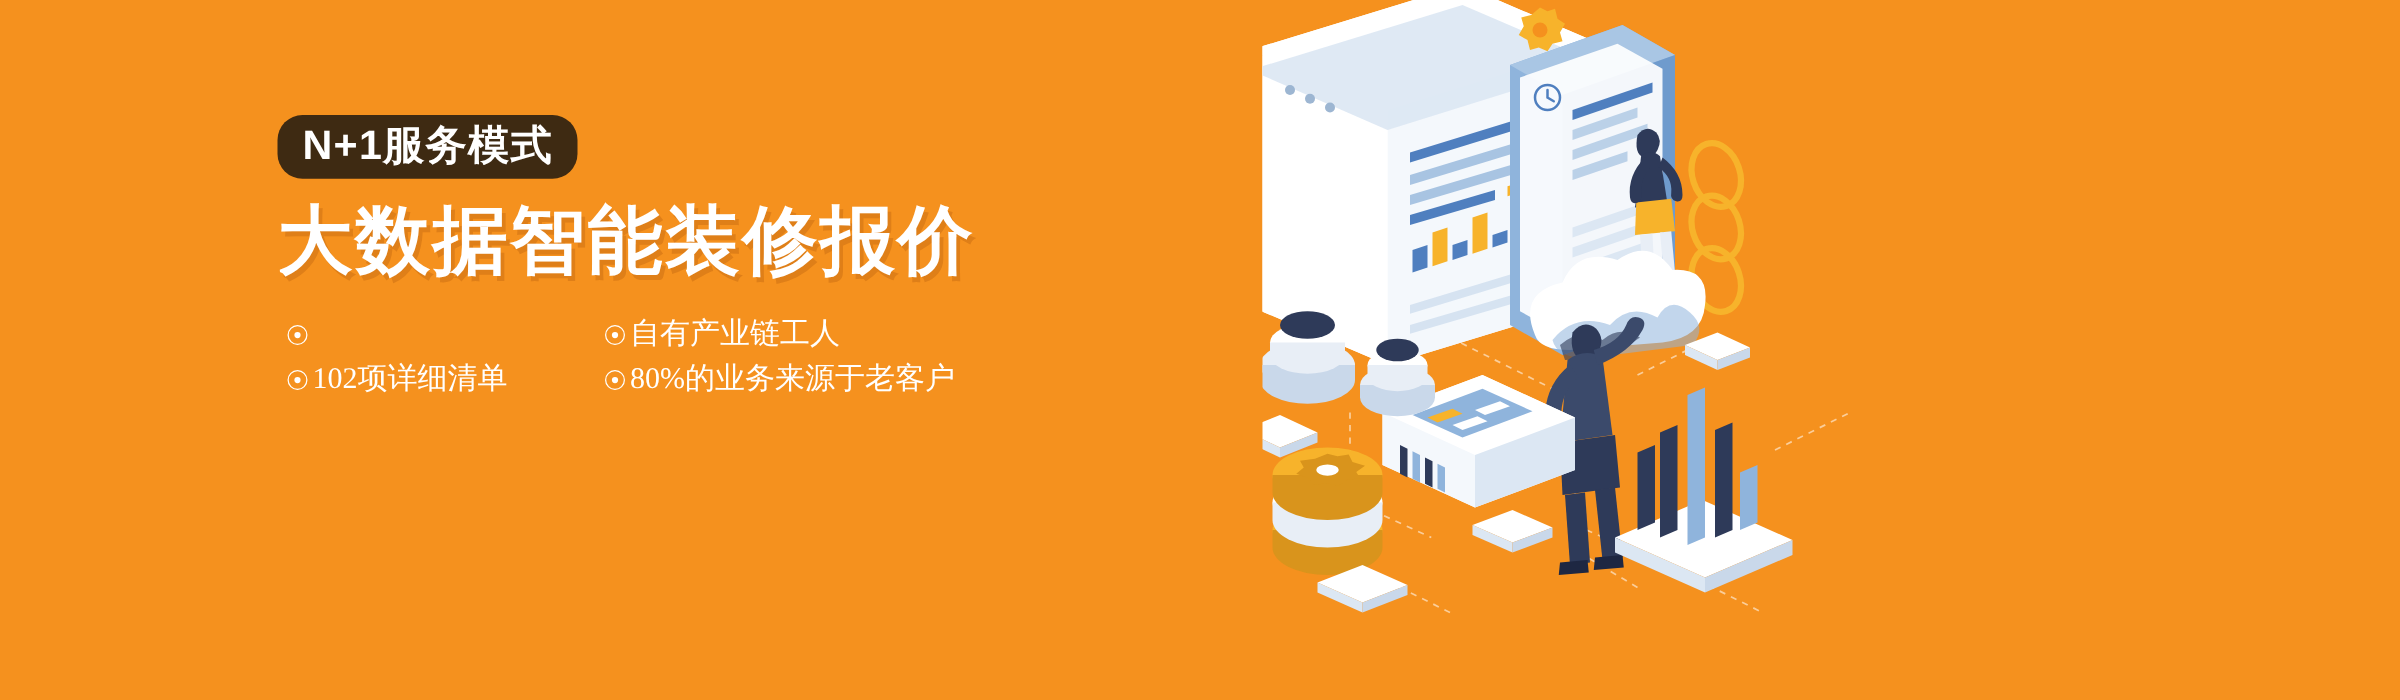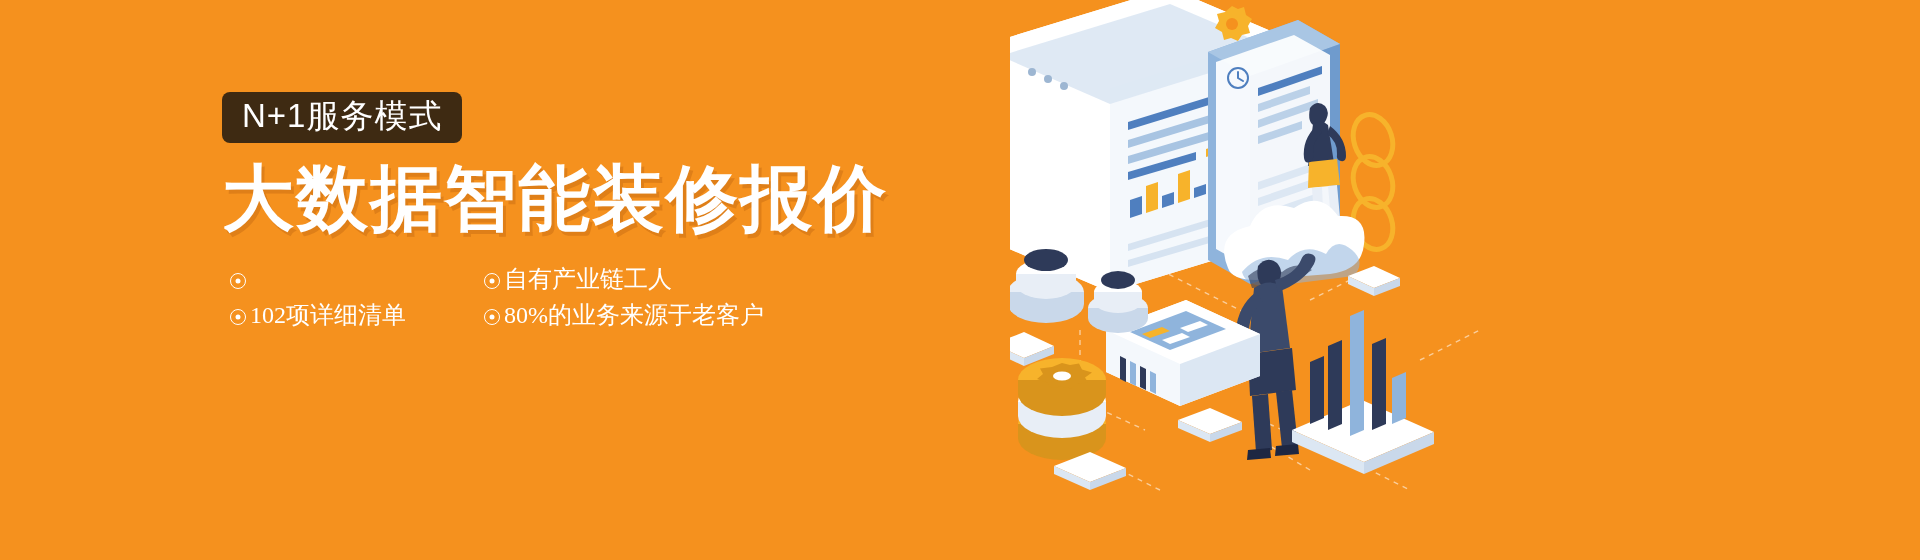--- a/index.html
+++ b/index.html
@@ -19,31 +19,31 @@
   .text-block {
     position: absolute;
     left: 222px; top: 92px;
     width: 740px;
   }
   .badge {
     display: inline-block;
     background: #3E2A12;
     color: #FFFFFF;
     font-size: 33px;
-    font-weight: normal;
+    font-weight: bold;
     letter-spacing: 1px;
     padding: 7px 20px 9px 20px;
-    border-radius: 8px;
+    border-radius: 20px;
     line-height: 1.05;
     font-family: "Liberation Sans", "DejaVu Sans", sans-serif;
   }
   .headline {
     margin-top: 19px;
     color: #FFFFFF;
-    font-size: 72px;
+    font-size: 60px;
     font-weight: bold;
     letter-spacing: 2px;
     line-height: 1.02;
     white-space: nowrap;
     text-shadow: 3px 4px 0 rgba(190,100,15,0.40);
     font-family: "Liberation Sans", "DejaVu Sans", sans-serif;
   }
   .bullets {
     margin-top: 26px;
     position: relative;

